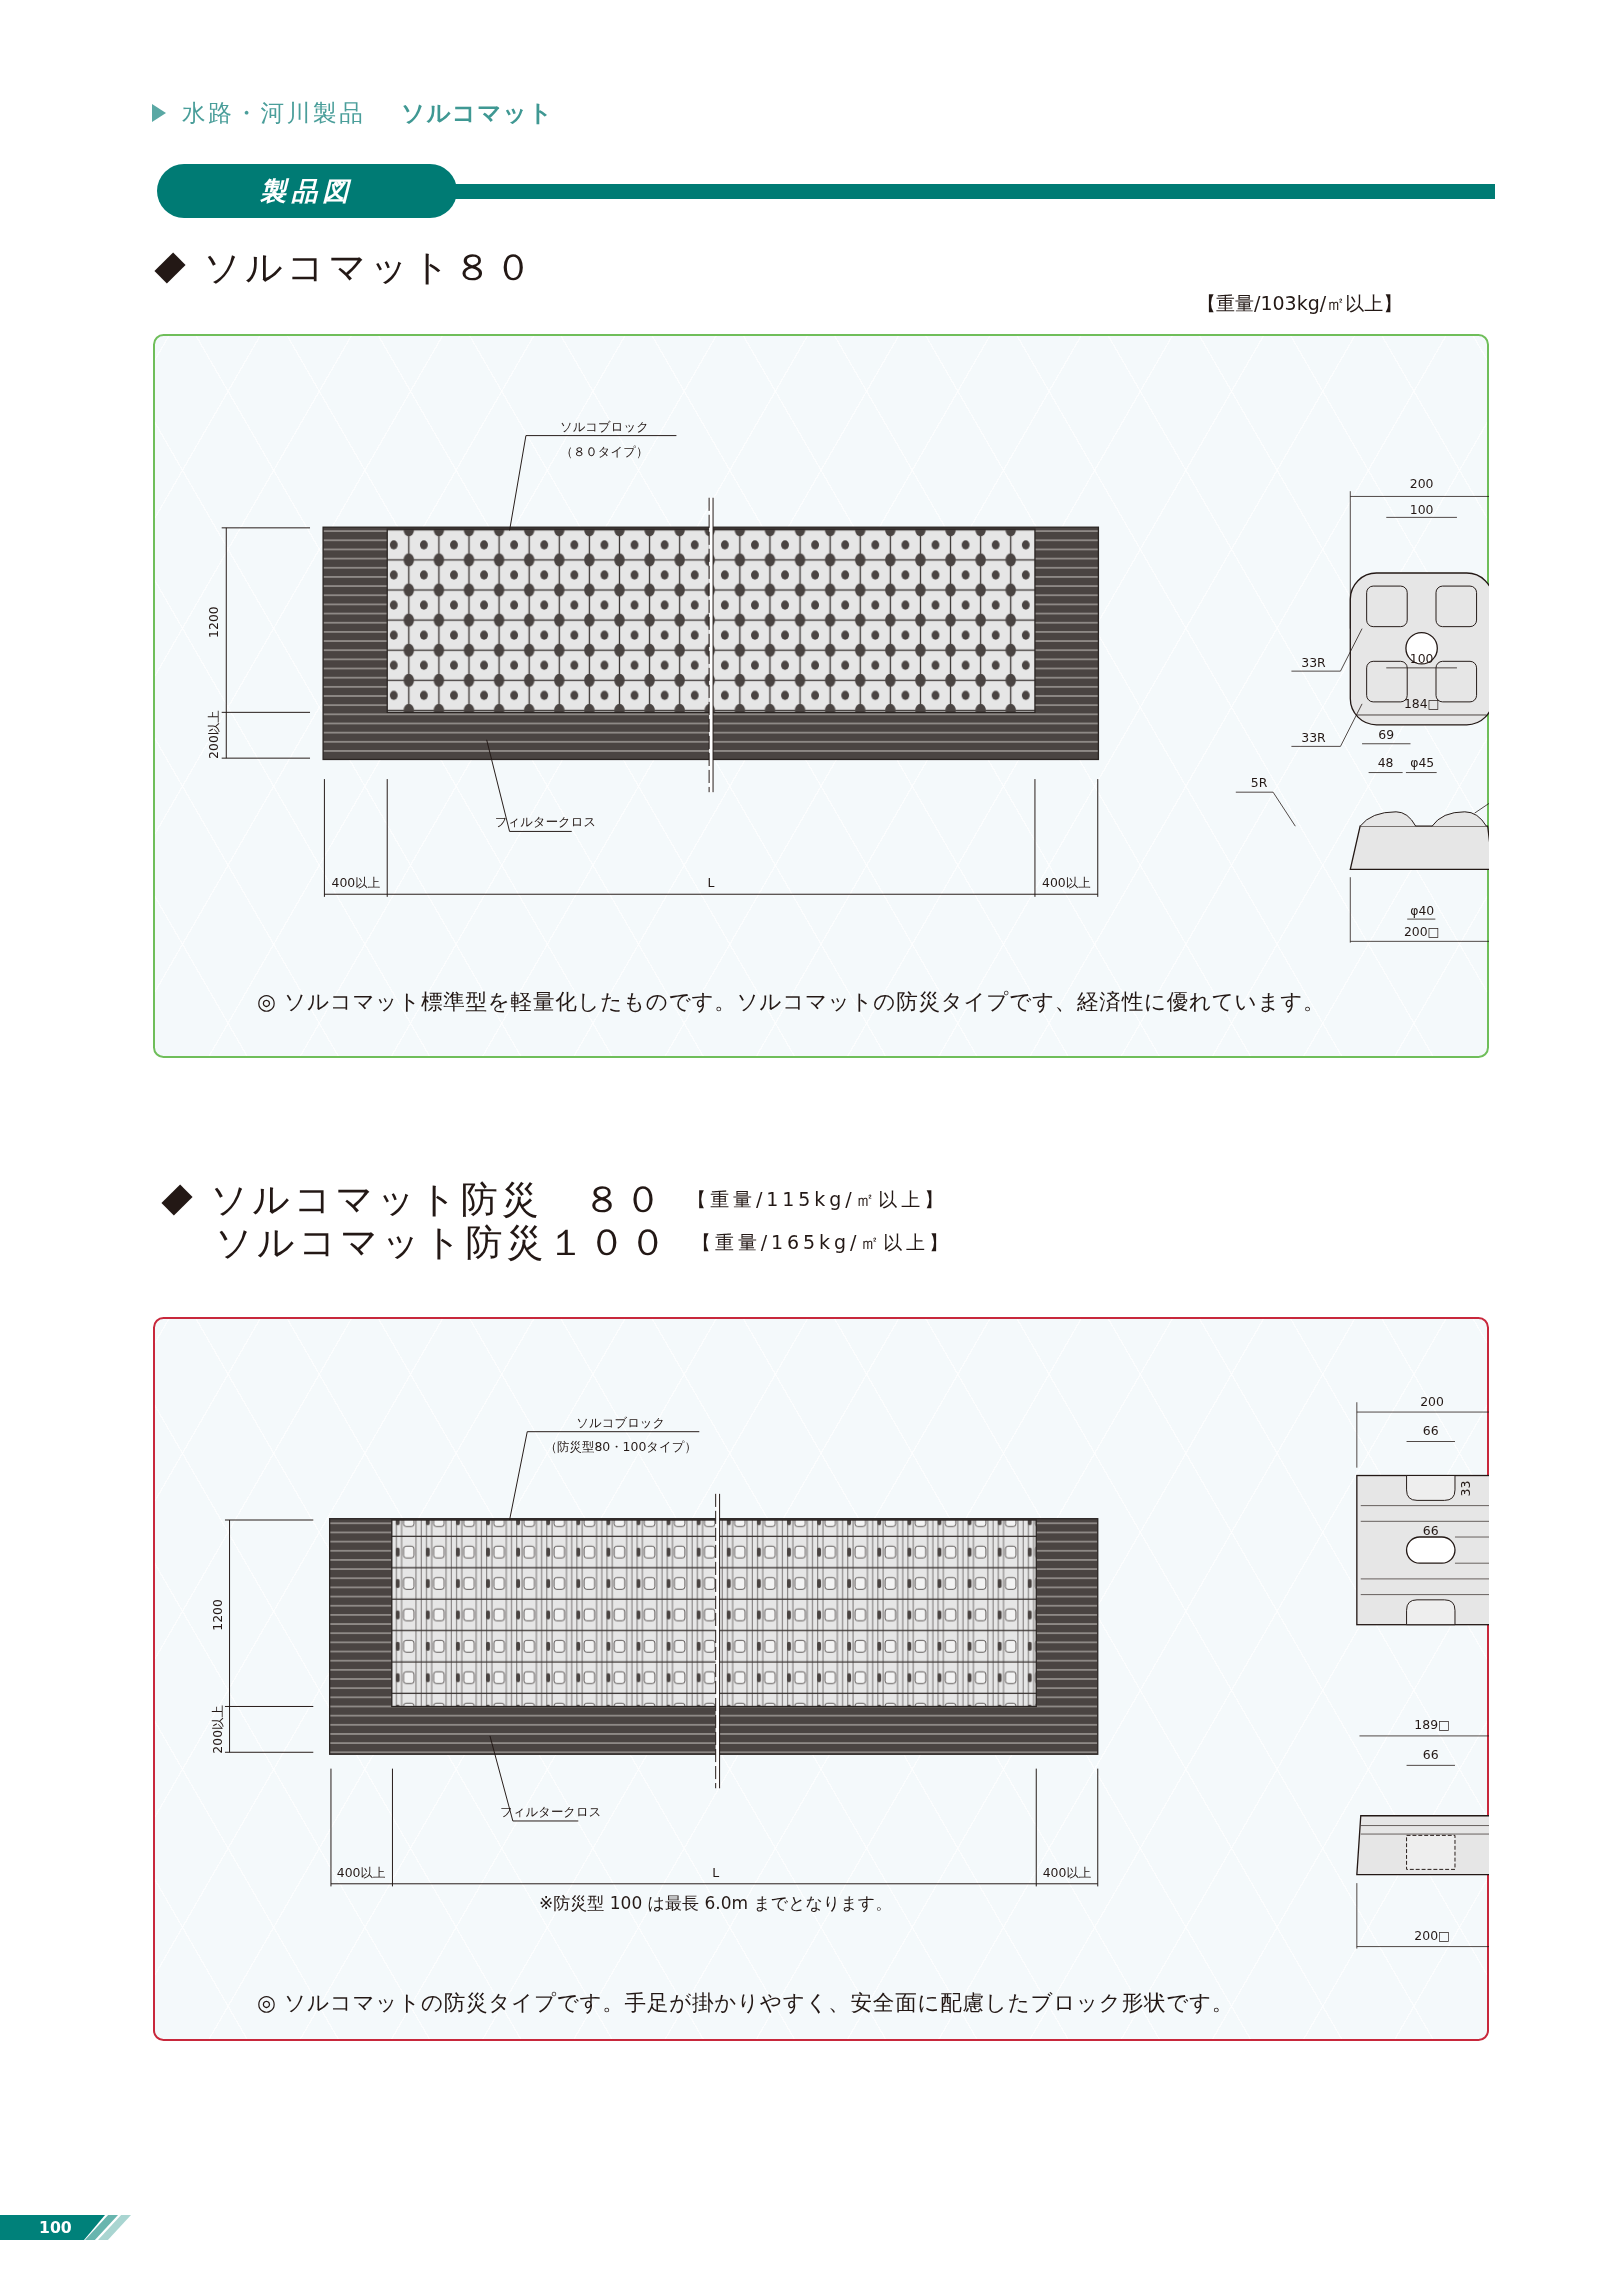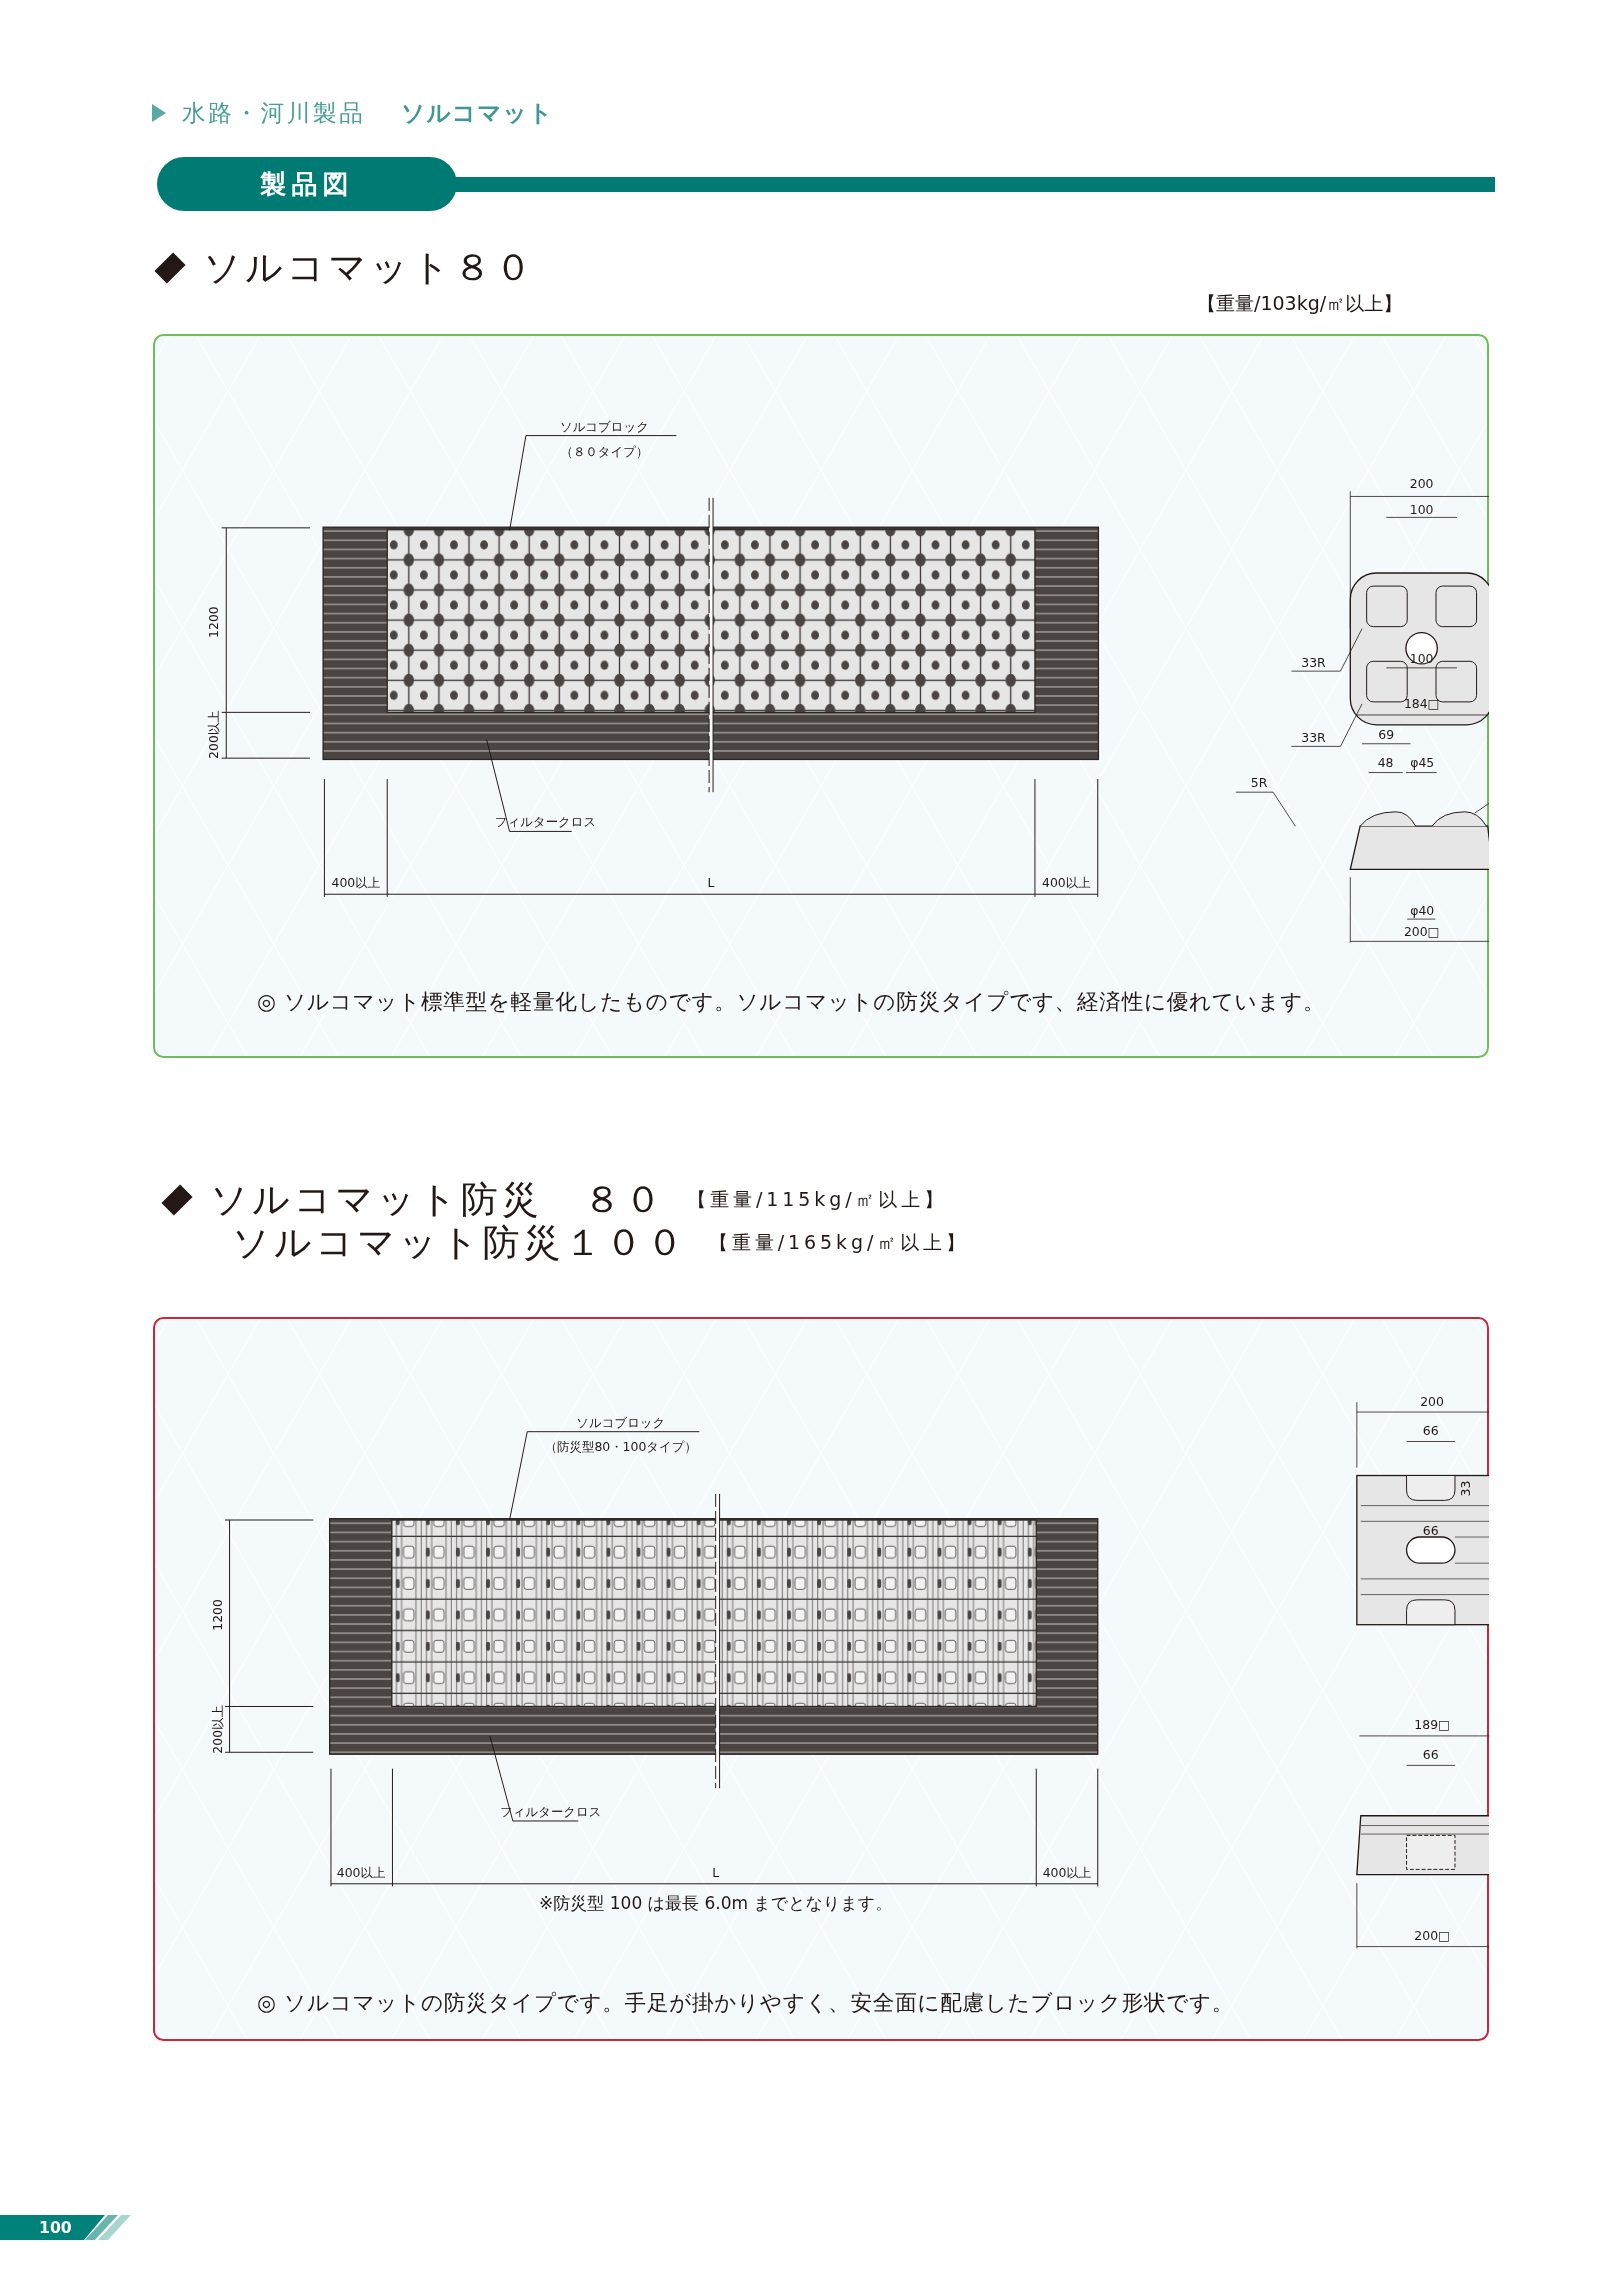--- a/index.html
+++ b/index.html
@@ -4,21 +4,21 @@
 <style>
   html, body { margin:0; padding:0; background:#ffffff; }
   body { width:1623px; height:2295px; position:relative; overflow:hidden;
          font-family:"DejaVu Sans", "Liberation Sans", sans-serif; color:#231815; }
   .abs { position:absolute; }
 
   
   .breadcrumb { left:152px; top:97px; font-size:23.6px; color:#4a9e9a; letter-spacing:2.6px; display:flex; align-items:center; gap:16px; }
   .bc-tri { width:0; height:0; border-top:9.8px solid transparent; border-bottom:9.8px solid transparent; border-left:14.4px solid #5aa8a4; }
   .bc-current { font-weight:bold; color:#3f9893; margin-left:19.6px; letter-spacing:1.3px; }
-  .sec-bar { left:157px; top:157px; width:1338px; height:54px; }
+  .sec-bar { left:157px; top:164px; width:1338px; height:54px;font-style:italic; }
   .sec-pill { position:absolute; left:0; top:0; width:300px; height:54px; border-radius:27px; background:#007b74; color:#fff;
               font-size:26px; display:flex; align-items:center; justify-content:center; letter-spacing:5.2px; font-weight:bold; }
   .sec-line { position:absolute; left:275px; top:19.6px; right:0; height:15.7px; background:#007b74; }
 
   
   .p-head { font-size:37px; letter-spacing:3.9px; display:flex; align-items:center; gap:22px; color:#231815; }
   .diamond { width:22px; height:22px; background:#231815; transform:rotate(45deg) scale(0.8,1.2); margin-left:5.2px; }
   .weight { font-size:19px; color:#231815; }
 
   
@@ -177,21 +177,21 @@
   </g>
 </svg>
 
 <div class="abs note" style="left:257px; top:987px;">◎ ソルコマット標準型を軽量化したものです。ソルコマットの防災タイプです、経済性に優れています。</div>
 
 <div class="abs p-head" style="left:161px; top:1175px;">
   <span class="diamond"></span>
   <span>ソルコマット防災　８０</span>
   <span class="weight">【重量/115kg/㎡以上】</span>
 </div>
-<div class="abs p-head" style="left:232px; top:1218px;">
+<div class="abs p-head" style="left:215px; top:1218px;">
   <span>ソルコマット防災１００</span>
   <span class="weight">【重量/165kg/㎡以上】</span>
 </div>
 
 <div class="abs panel panel-red"></div>
 
 <svg class="abs" style="left:153px; top:1317px;" width="1336" height="724" viewBox="0 0 2042 1106">
   <defs>
     <pattern id="stripes2" width="20" height="14" patternUnits="userSpaceOnUse">
       <rect width="20" height="14" fill="#4a4442"></rect>

